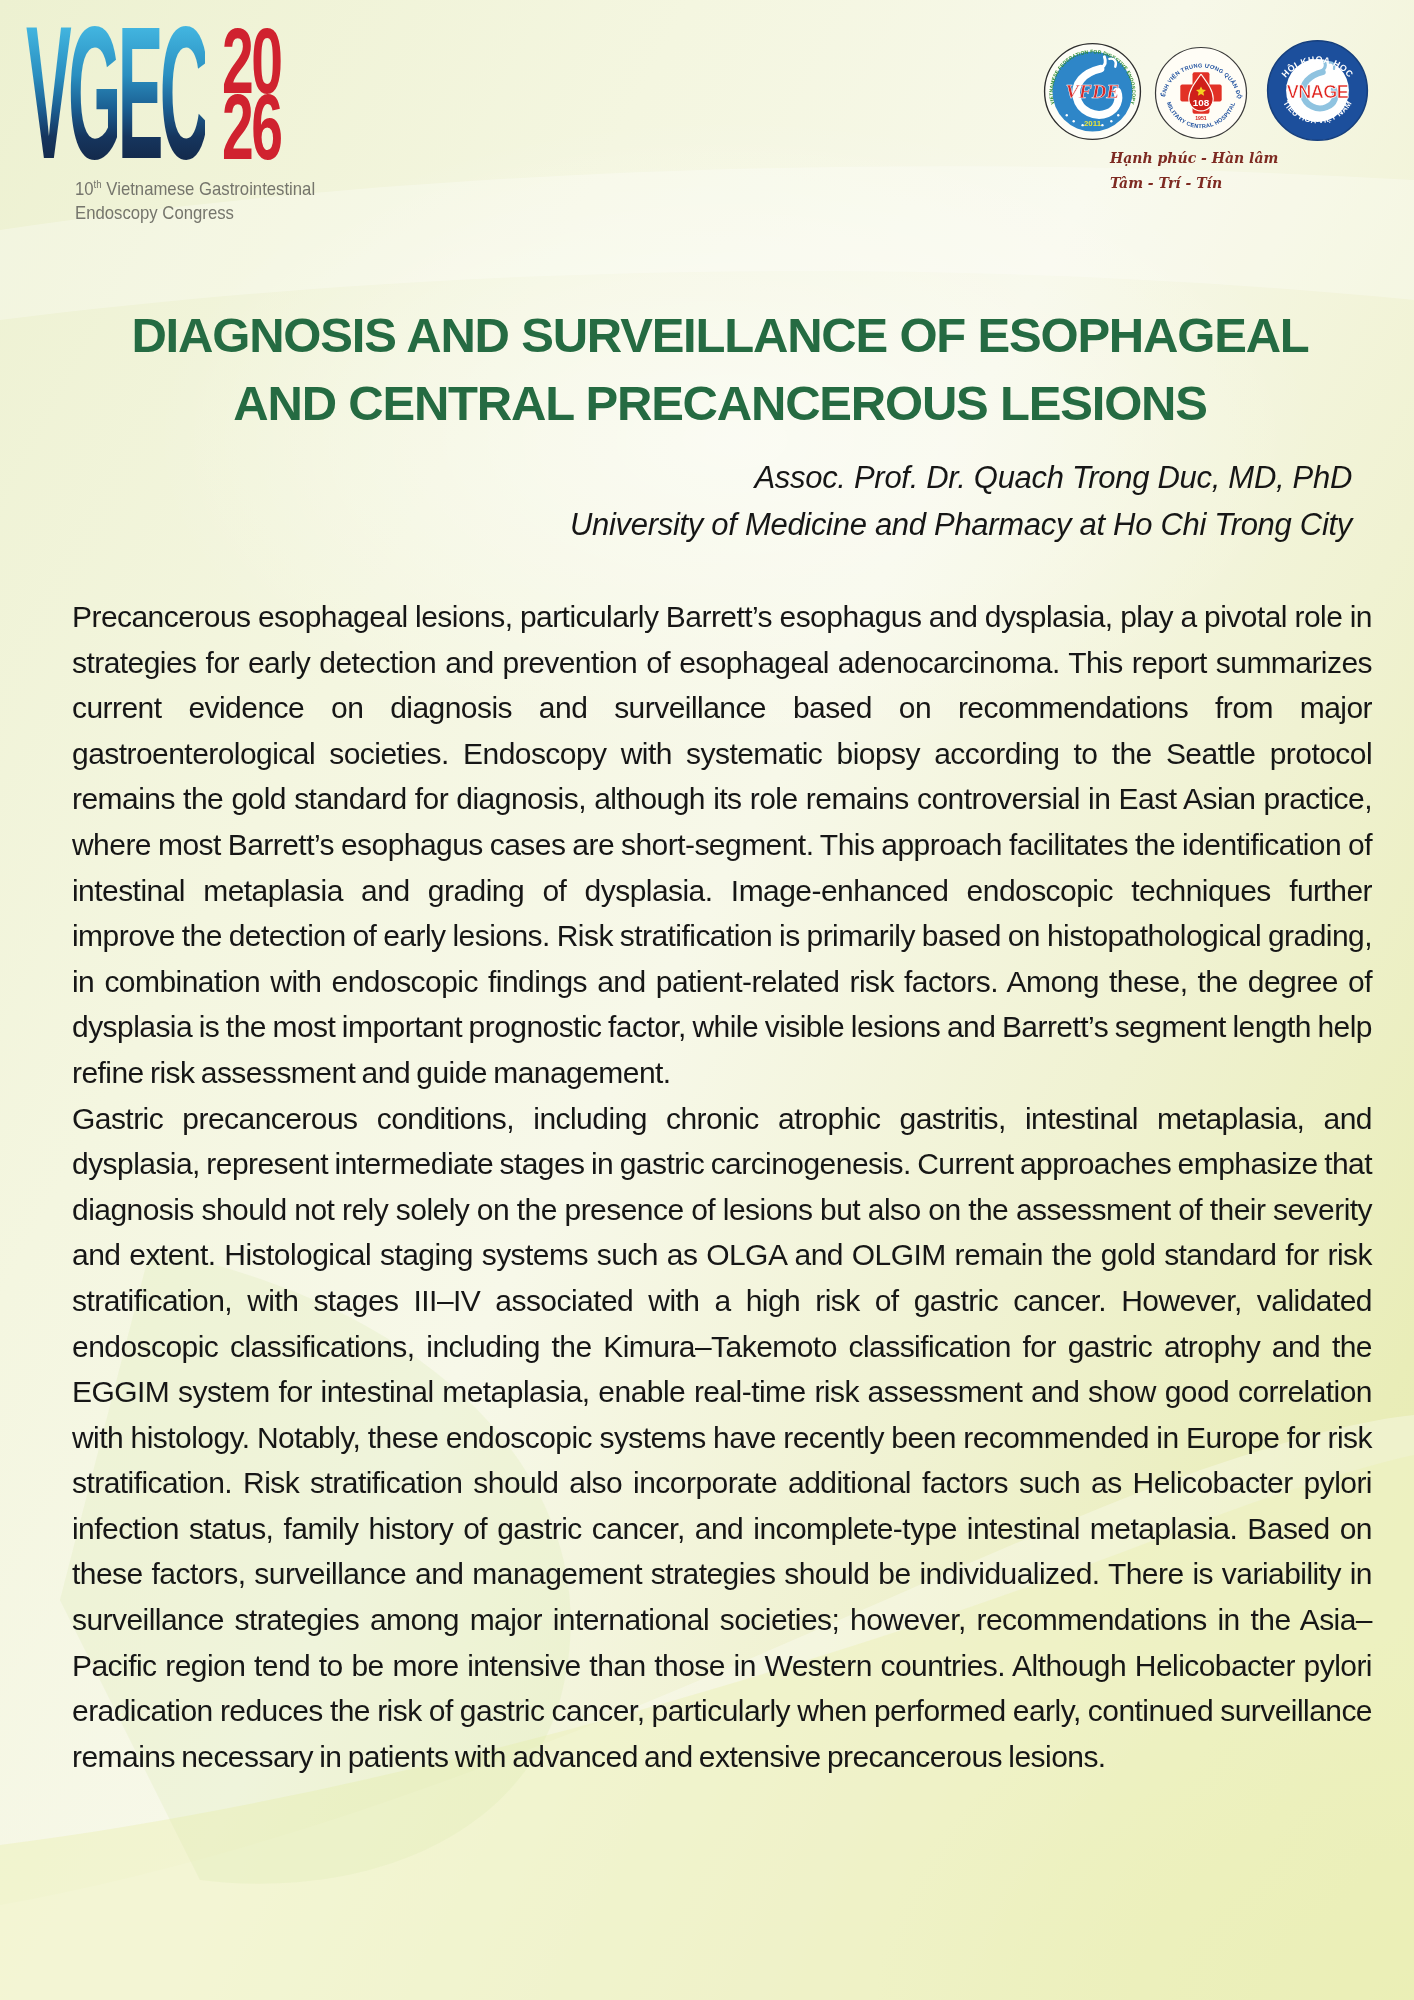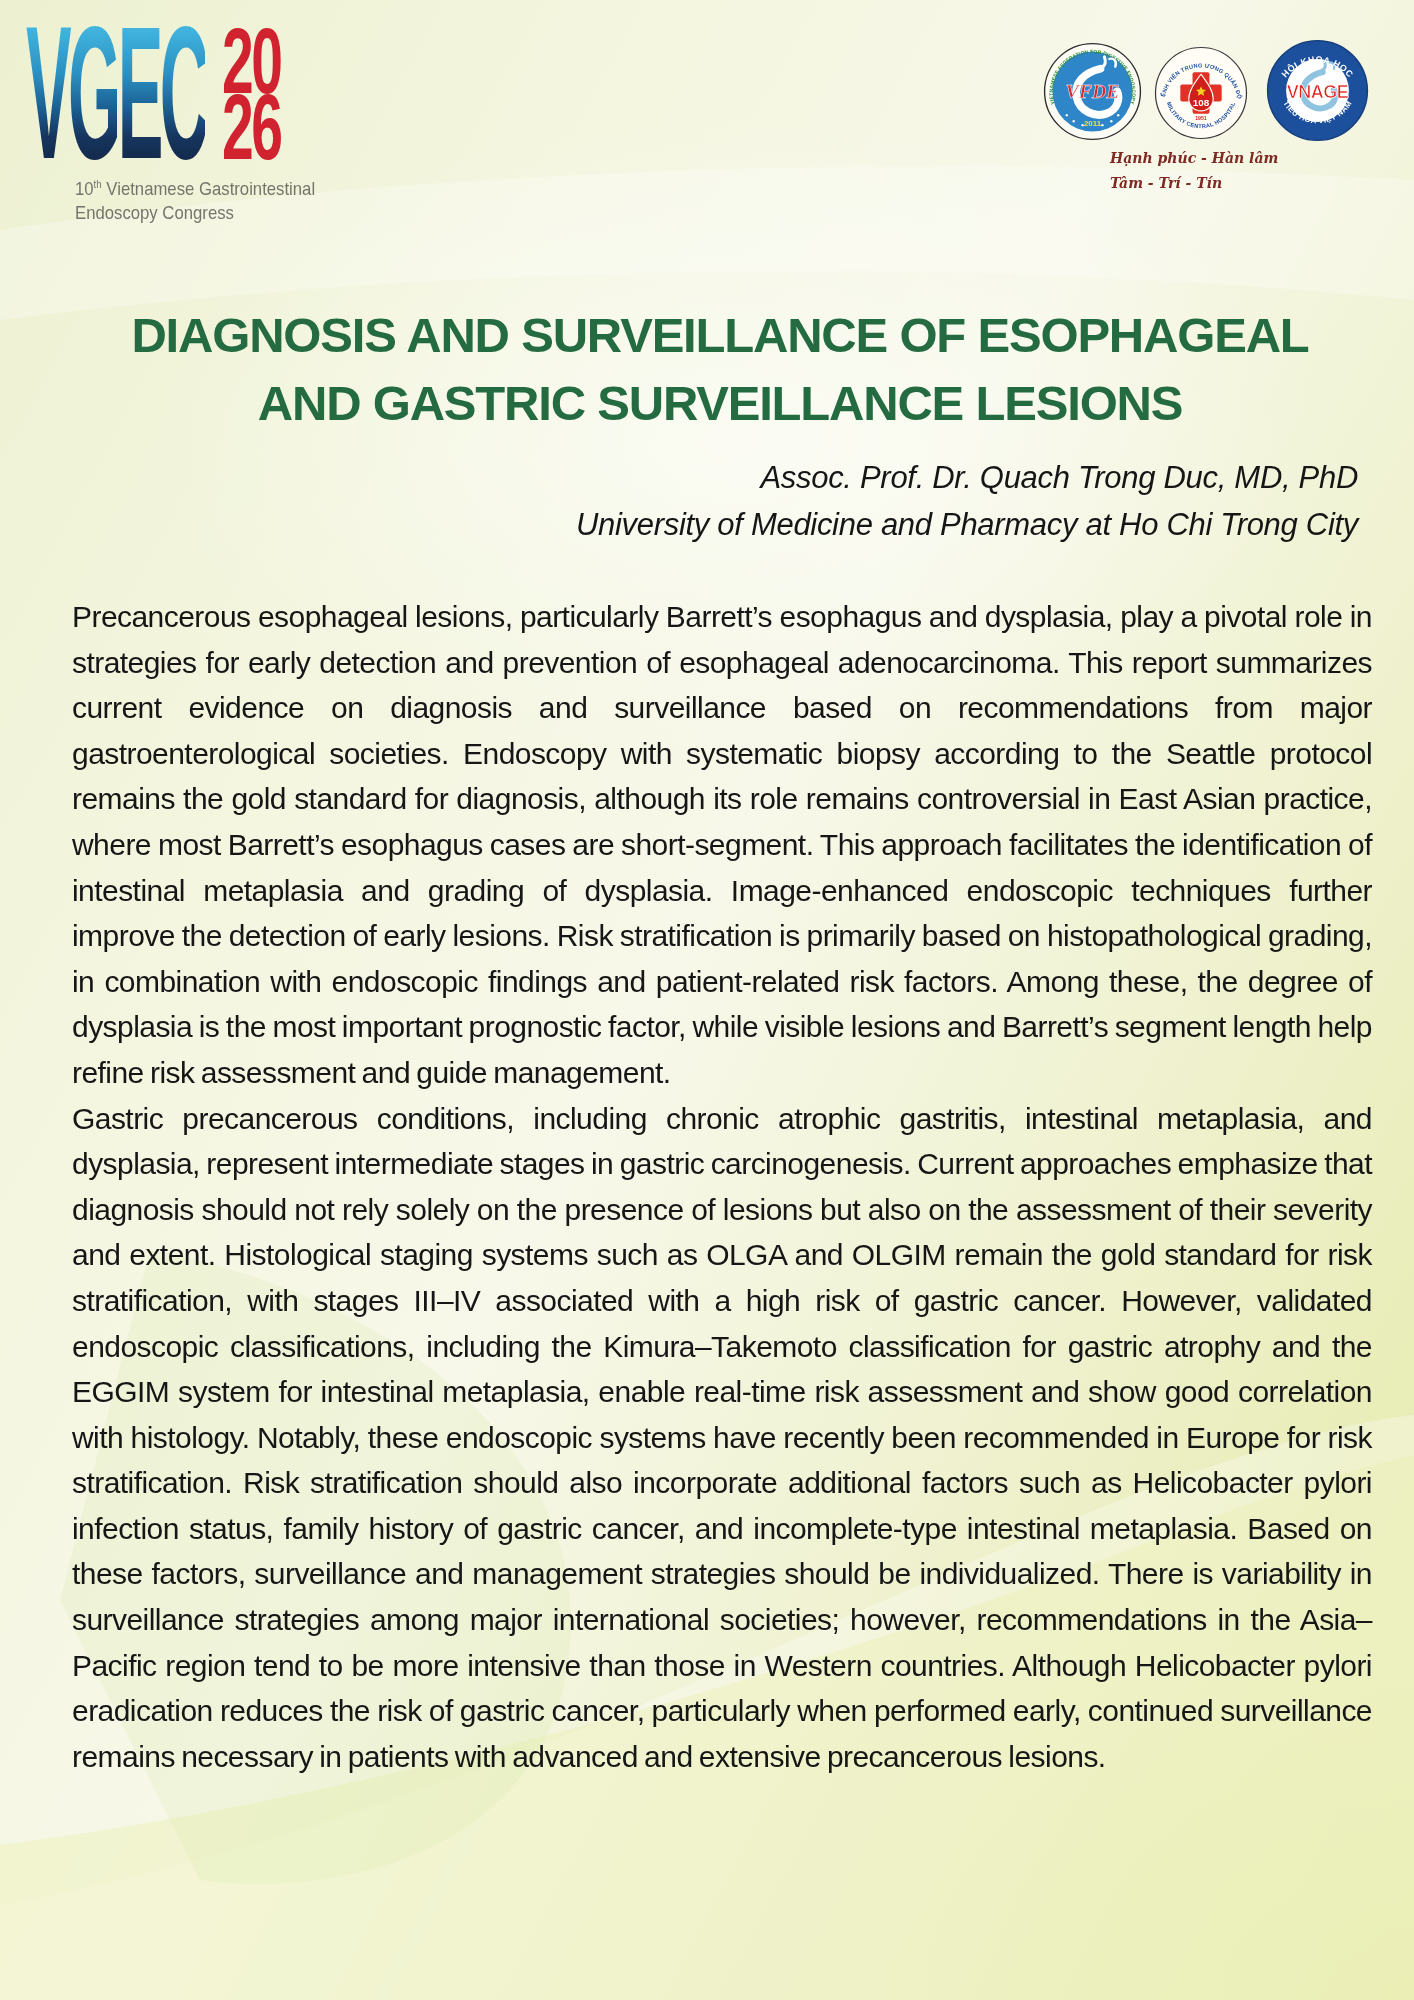--- a/index.html
+++ b/index.html
@@ -47,21 +47,21 @@
     font-family:"DejaVu Serif", serif; font-style:italic; font-weight:bold;
     font-size:14px; line-height:25px; color:#7e2a22;
   }
 
   
   .title {
     position:absolute; left:0; top:288px; width:1414px; text-align:center;
     color:#256b42; font-weight:bold; font-size:49px; line-height:68px; letter-spacing:-1.2px;
   }
   .authors {
-    position:absolute; left:58px; top:454px; width:1300px; text-align:right;
+    position:absolute; left:52px; top:454px; width:1300px; text-align:right;
     font-style:italic; font-size:31px; line-height:47px; color:#161616; letter-spacing:-0.3px;
   }
   .abstract {
     position:absolute; left:72px; top:594px; width:1300px;
     font-size:30px; line-height:45.6px; color:#161616;
     letter-spacing:-0.55px; word-spacing:-1.5px; text-align:justify;
   }
   .abstract p { margin:0; }
   .kw-label { font-weight:bold; }
 </style>
@@ -154,21 +154,21 @@
     <text x="50" y="57" text-anchor="middle" font-size="17.5" font-weight="bold" fill="#e0251f" stroke="#ffffff" stroke-width="0.7" letter-spacing="-0.5">VNAGE</text>
   </svg>
 
   <div class="motto">
     <span>Hạnh phúc - Hàn lâm</span><br>
     <span>Tâm - Trí - Tín</span>
   </div>
 
   <h1 class="title" style="margin:13px; font-size:49px;">
     <span>DIAGNOSIS AND SURVEILLANCE OF ESOPHAGEAL</span><br>
-    <span>AND GASTRIC SURVEILLANCE LESIONS</span>
+    <span>AND CENTRAL PRECANCEROUS LESIONS</span>
   </h1>
 
   <div class="authors">
     <span>Assoc. Prof. Dr. Quach Trong Duc, MD, PhD</span><br>
     <span>University of Medicine and Pharmacy at Ho Chi Trong City</span>
   </div>
 
   <div class="abstract">
     <p>Precancerous esophageal lesions, particularly Barrett’s esophagus and dysplasia, play a pivotal role in strategies for early detection and prevention of esophageal adenocarcinoma. This report summarizes current evidence on diagnosis and surveillance based on recommendations from major gastroenterological societies. Endoscopy with systematic biopsy according to the Seattle protocol remains the gold standard for diagnosis, although its role remains controversial in East Asian practice, where most Barrett’s esophagus cases are short-segment. This approach facilitates the identification of intestinal metaplasia and grading of dysplasia. Image-enhanced endoscopic techniques further improve the detection of early lesions. Risk stratification is primarily based on histopathological grading, in combination with endoscopic findings and patient-related risk factors. Among these, the degree of dysplasia is the most important prognostic factor, while visible lesions and Barrett’s segment length help refine risk assessment and guide management.</p>
     <p>Gastric precancerous conditions, including chronic atrophic gastritis, intestinal metaplasia, and dysplasia, represent intermediate stages in gastric carcinogenesis. Current approaches emphasize that diagnosis should not rely solely on the presence of lesions but also on the assessment of their severity and extent. Histological staging systems such as OLGA and OLGIM remain the gold standard for risk stratification, with stages III–IV associated with a high risk of gastric cancer. However, validated endoscopic classifications, including the Kimura–Takemoto classification for gastric atrophy and the EGGIM system for intestinal metaplasia, enable real-time risk assessment and show good correlation with histology. Notably, these endoscopic systems have recently been recommended in Europe for risk stratification. Risk stratification should also incorporate additional factors such as Helicobacter pylori infection status, family history of gastric cancer, and incomplete-type intestinal metaplasia. Based on these factors, surveillance and management strategies should be individualized. There is variability in surveillance strategies among major international societies; however, recommendations in the Asia–Pacific region tend to be more intensive than those in Western countries. Although Helicobacter pylori eradication reduces the risk of gastric cancer, particularly when performed early, continued surveillance remains necessary in patients with advanced and extensive precancerous lesions.</p>

